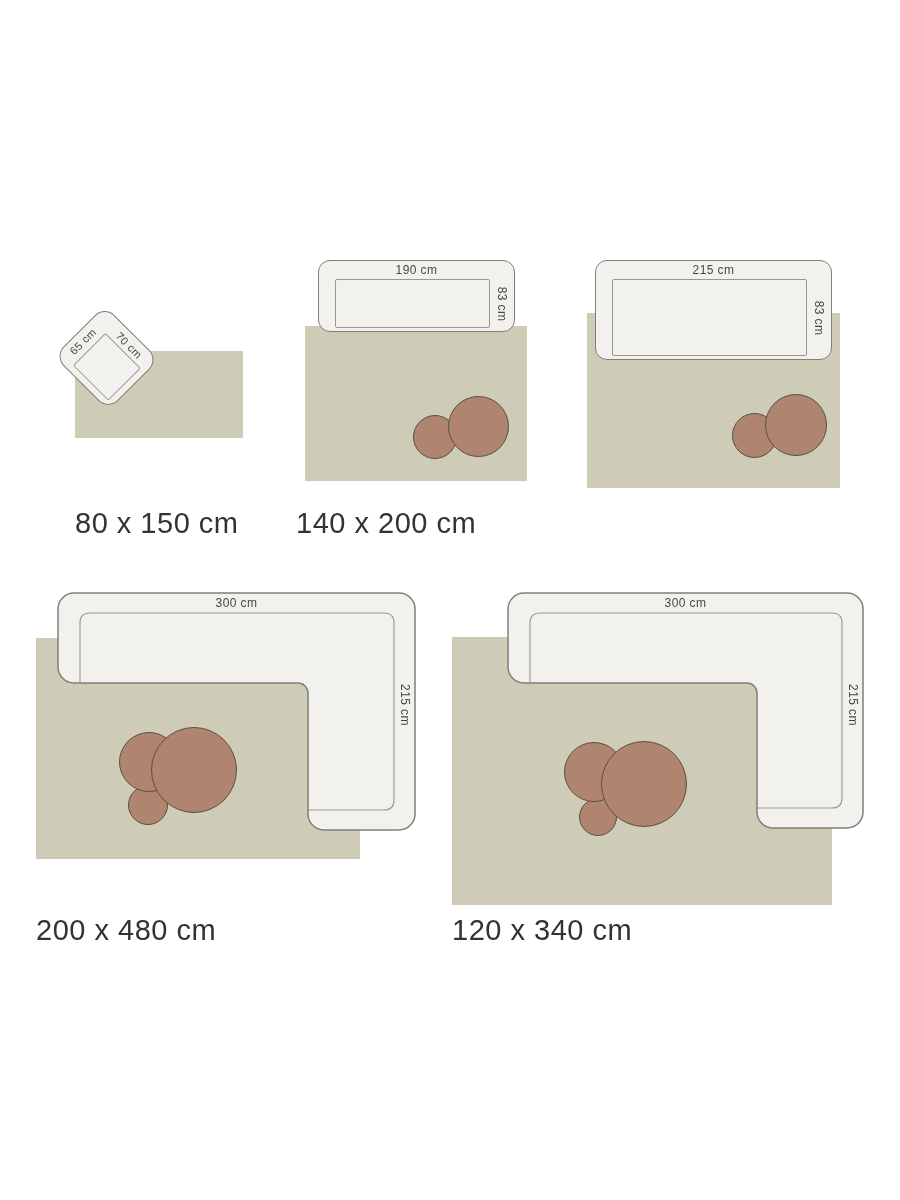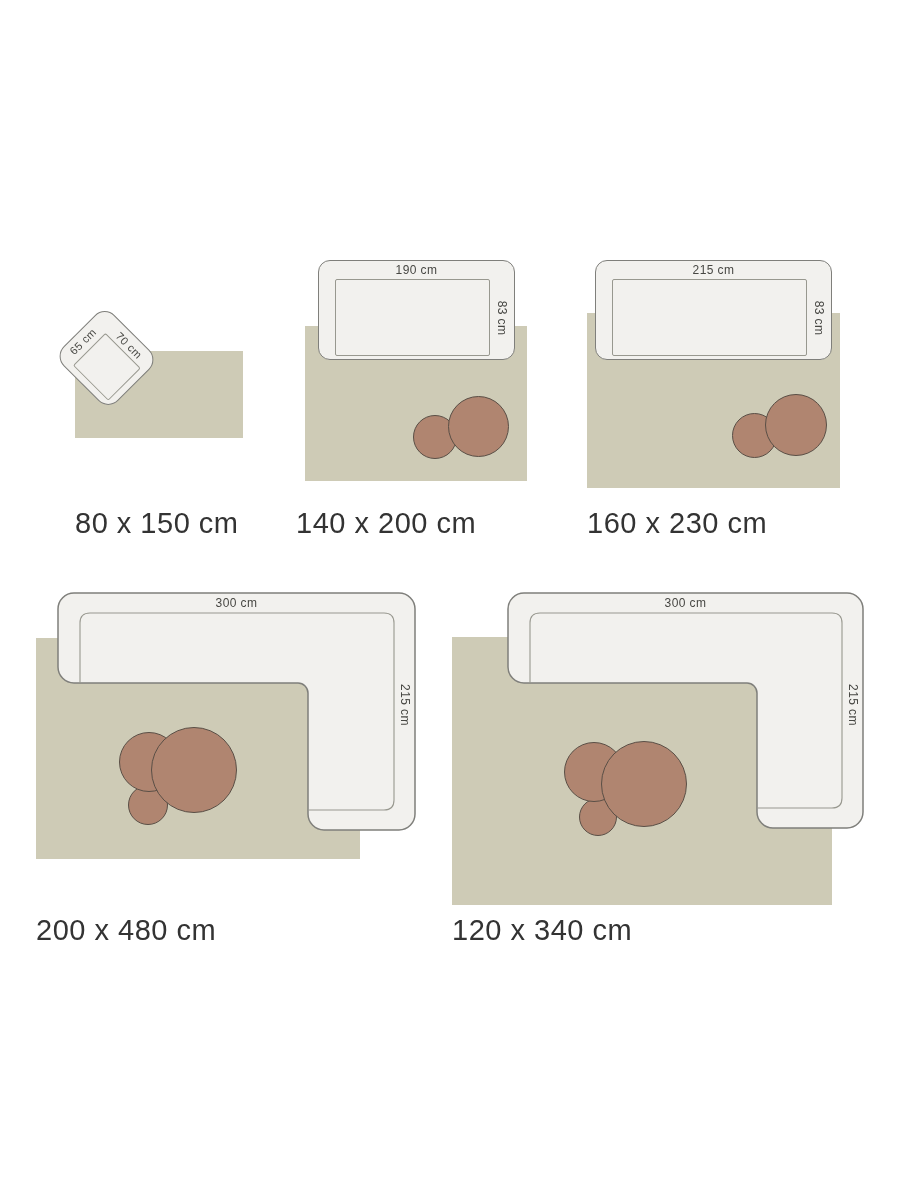--- a/index.html
+++ b/index.html
@@ -33,42 +33,41 @@
   <div class="chair" style="left:68px;top:322px;width:77px;height:72px;">
     <div class="seat" style="left:19px;top:18px;right:6px;bottom:6px;"></div>
     <div class="dim" style="left:16px;right:2px;top:2px;">70 cm</div>
     <div class="dim dim-vccw" style="left:0px;top:14px;bottom:4px;width:18px;">
       <span>65 cm</span>
     </div>
   </div>
   <div class="caption" style="left:75px;top:508px;width:168px;">80 x 150 cm</div>
 
   <div class="rug" style="left:305px;top:326px;width:222px;height:155px;"></div>
-  <div class="sofa" style="left:318px;top:260px;width:197px;height:100px;">
+  <div class="sofa" style="left:318px;top:260px;width:197px;height:72px;">
     <div class="seat" style="left:16px;right:24px;top:18px;bottom:3px;"></div>
     <div class="dim" style="left:0;right:0;top:1px;">190 cm</div>
     <div class="dim dim-v" style="right:0;width:24px;top:18px;bottom:3px;">
       <span>83 cm</span>
     </div>
   </div>
   <div class="table-circle" style="left:413px;top:415px;width:44px;height:44px;"></div>
   <div class="table-circle" style="left:448px;top:396px;width:61px;height:61px;"></div>
   <div class="caption" style="left:296px;top:508px;width:222px;">140 x 200 cm</div>
 
   <div class="rug" style="left:587px;top:313px;width:253px;height:175px;"></div>
   <div class="sofa" style="left:595px;top:260px;width:237px;height:100px;">
     <div class="seat" style="left:16px;right:24px;top:18px;bottom:3px;"></div>
     <div class="dim" style="left:0;right:0;top:1px;">215 cm</div>
     <div class="dim dim-v" style="right:0;width:24px;top:18px;bottom:3px;">
       <span>83 cm</span>
     </div>
   </div>
   <div class="table-circle" style="left:732px;top:413px;width:45px;height:45px;"></div>
   <div class="table-circle" style="left:765px;top:394px;width:62px;height:62px;"></div>
-  <div class="caption" style="left:587px;top:508px;width:253px;">160 x 230 cm</div>
 
   <div class="rug" style="left:36px;top:638px;width:324px;height:221px;"></div>
   <svg class="corner-sofa" style="left:58px;top:593px;" width="357" height="237" viewBox="0 0 357 237">
     <path d="M 16 0 H 341 A 16 16 0 0 1 357 16 V 221 A 16 16 0 0 1 341 237 H 266 A 16 16 0 0 1 250 221 V 100 A 10 10 0 0 0 240 90 H 16 A 16 16 0 0 1 0 74 V 16 A 16 16 0 0 1 16 0 Z" fill="#f2f1ee" stroke="#7f7f7b" stroke-width="1.5"></path>
     <path d="M 22 90 L 22 30 Q 22 20 32 20 L 326 20 Q 336 20 336 30 L 336 207 Q 336 217 326 217 L 250 217" fill="none" stroke="#98988f" stroke-width="1.1"></path>
   </svg>
   <div class="dim" style="left:58px;top:595px;width:357px;">300 cm</div>
   <div class="dim dim-v" style="left:394px;top:655px;width:21px;height:100px;">
     <span>215 cm</span>
   </div>

